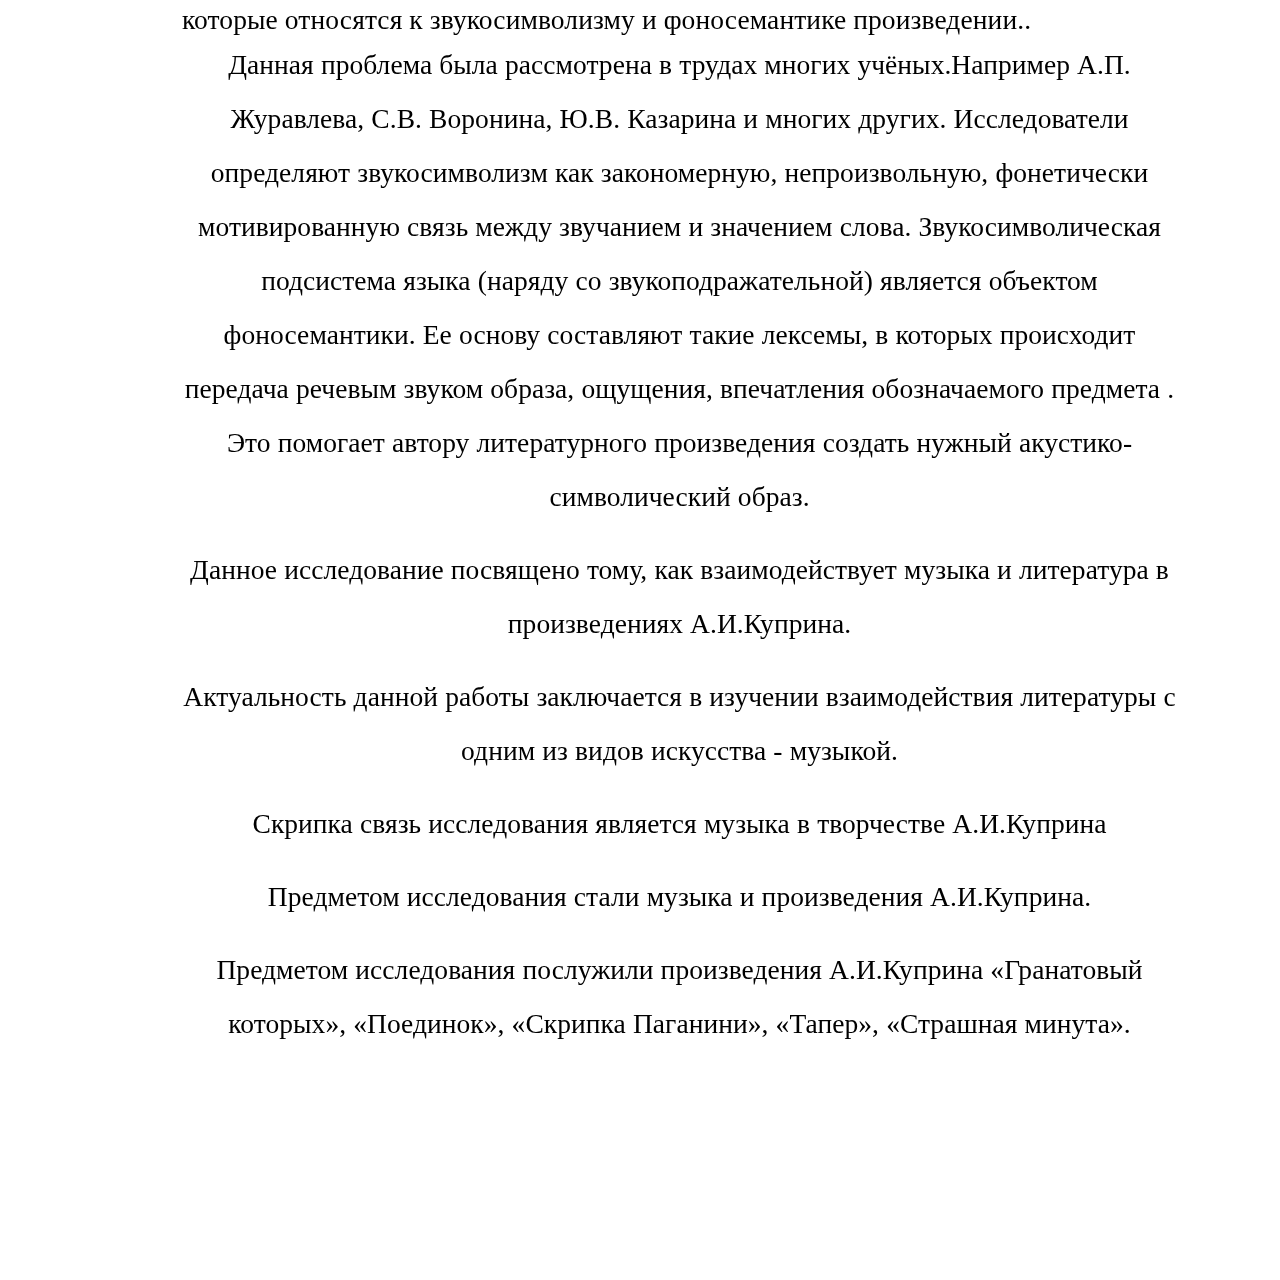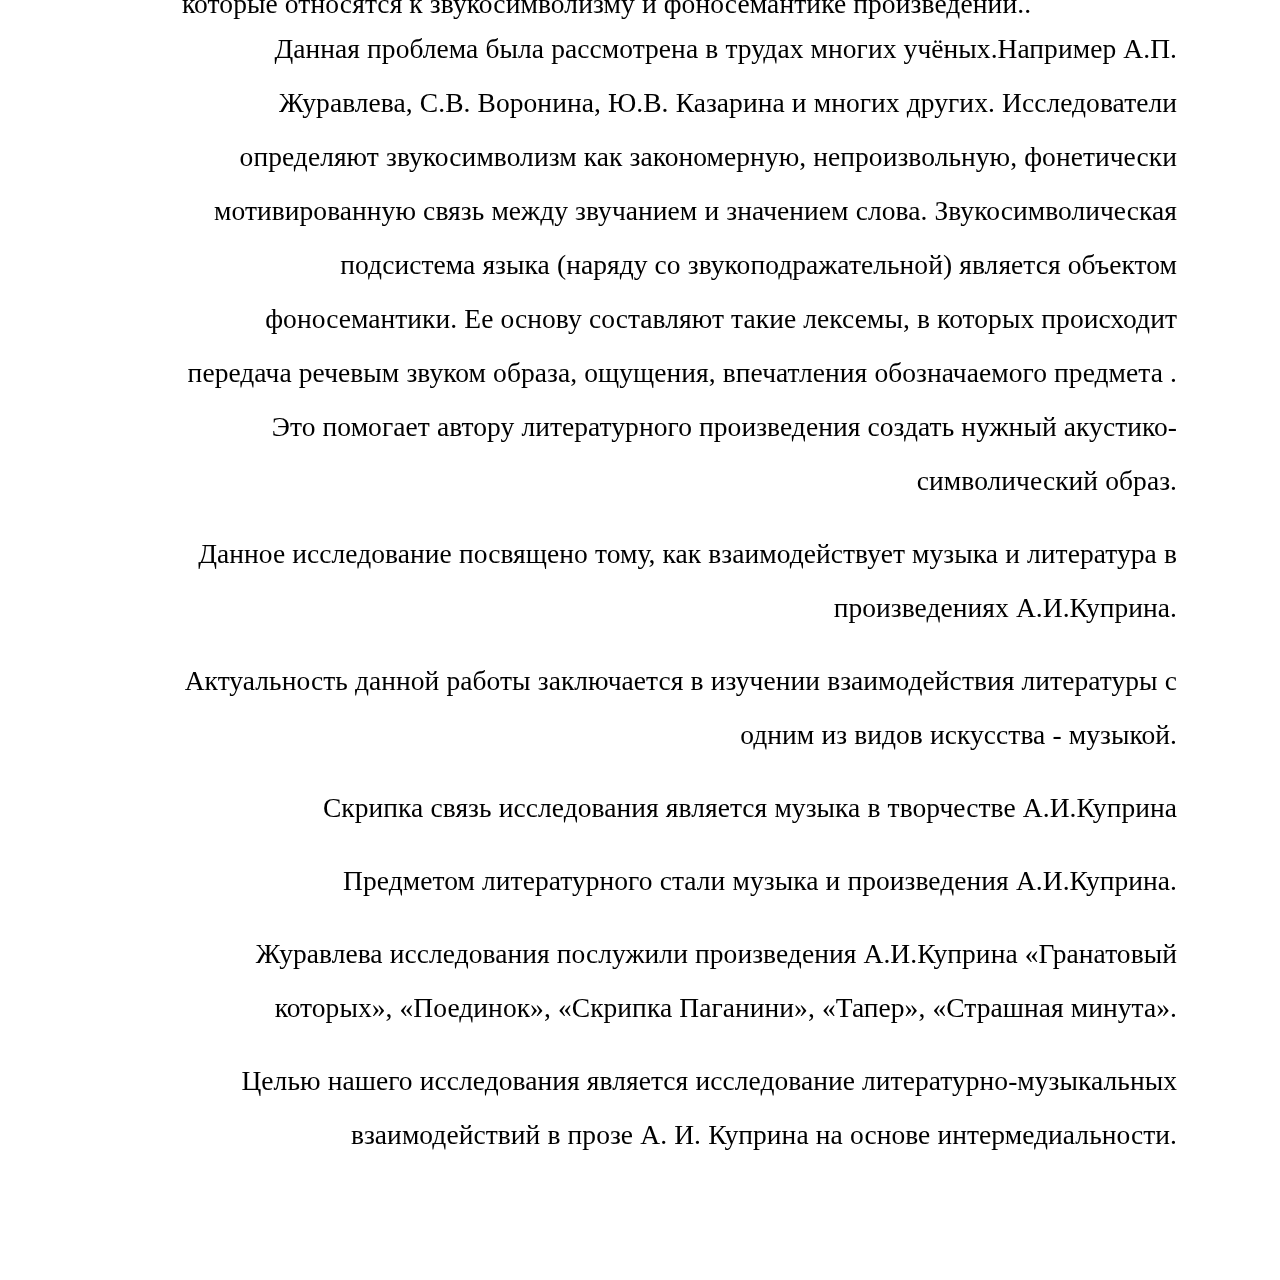--- a/index.html
+++ b/index.html
@@ -22,21 +22,21 @@
     width: 1280px;
     height: 1280px;
     background: #ffffff;
     overflow: hidden;
   }
 
   
   .text-column {
     position: absolute;
     left: 182px;
-    top: 0;
+    top: 16px;
     width: 995px;
   }
 
   
   .clipped-line-wrap {
     position: relative;
     height: 22px;
     overflow: hidden;
   }
   .clipped-line {
@@ -47,21 +47,21 @@
     white-space: nowrap;
     font-size: 27.5px;
     line-height: 36px;
     letter-spacing: 0.1px;
   }
 
   p.para {
     margin: 0 0 19px 0;
     font-size: 27.5px;
     line-height: 54px;
-    text-align: right;
+    text-align: center;
     letter-spacing: 0.05px;
     word-spacing: 0.2px;
   }
 
   .lead {
     font-weight: normal;
   }
 
   
   .after-clip {
@@ -89,25 +89,22 @@
 
     <p class="para">
       <span class="lead">Актуальность</span><span> данной работы заключается в изучении взаимодействия литературы с одним из видов искусства - музыкой.</span>
     </p>
 
     <p class="para">
       <span class="lead">Скрипка</span><span> связь исследования является музыка в творчестве А.И.Куприна</span>
     </p>
 
     <p class="para">
-      <span class="lead">Предметом литературного</span><span> стали музыка и произведения А.И.Куприна.</span>
+      <span class="lead">Предметом исследования</span><span> стали музыка и произведения А.И.Куприна.</span>
     </p>
 
     <p class="para">
-      <span class="lead">Журавлева</span><span> исследования послужили  произведения А.И.Куприна «Гранатовый которых», «Поединок», «Скрипка Паганини», «Тапер», «Страшная минута».</span>
+      <span class="lead">Предметом</span><span> исследования послужили  произведения А.И.Куприна «Гранатовый которых», «Поединок», «Скрипка Паганини», «Тапер», «Страшная минута».</span>
     </p>
 
-    <p class="para">
-      <span class="lead">Целью</span><span> нашего исследования является исследование литературно-музыкальных взаимодействий в прозе А. И. Куприна на основе интермедиальности.</span>
-    </p>
 
   </div>
 </div>
 
 </body></html>

